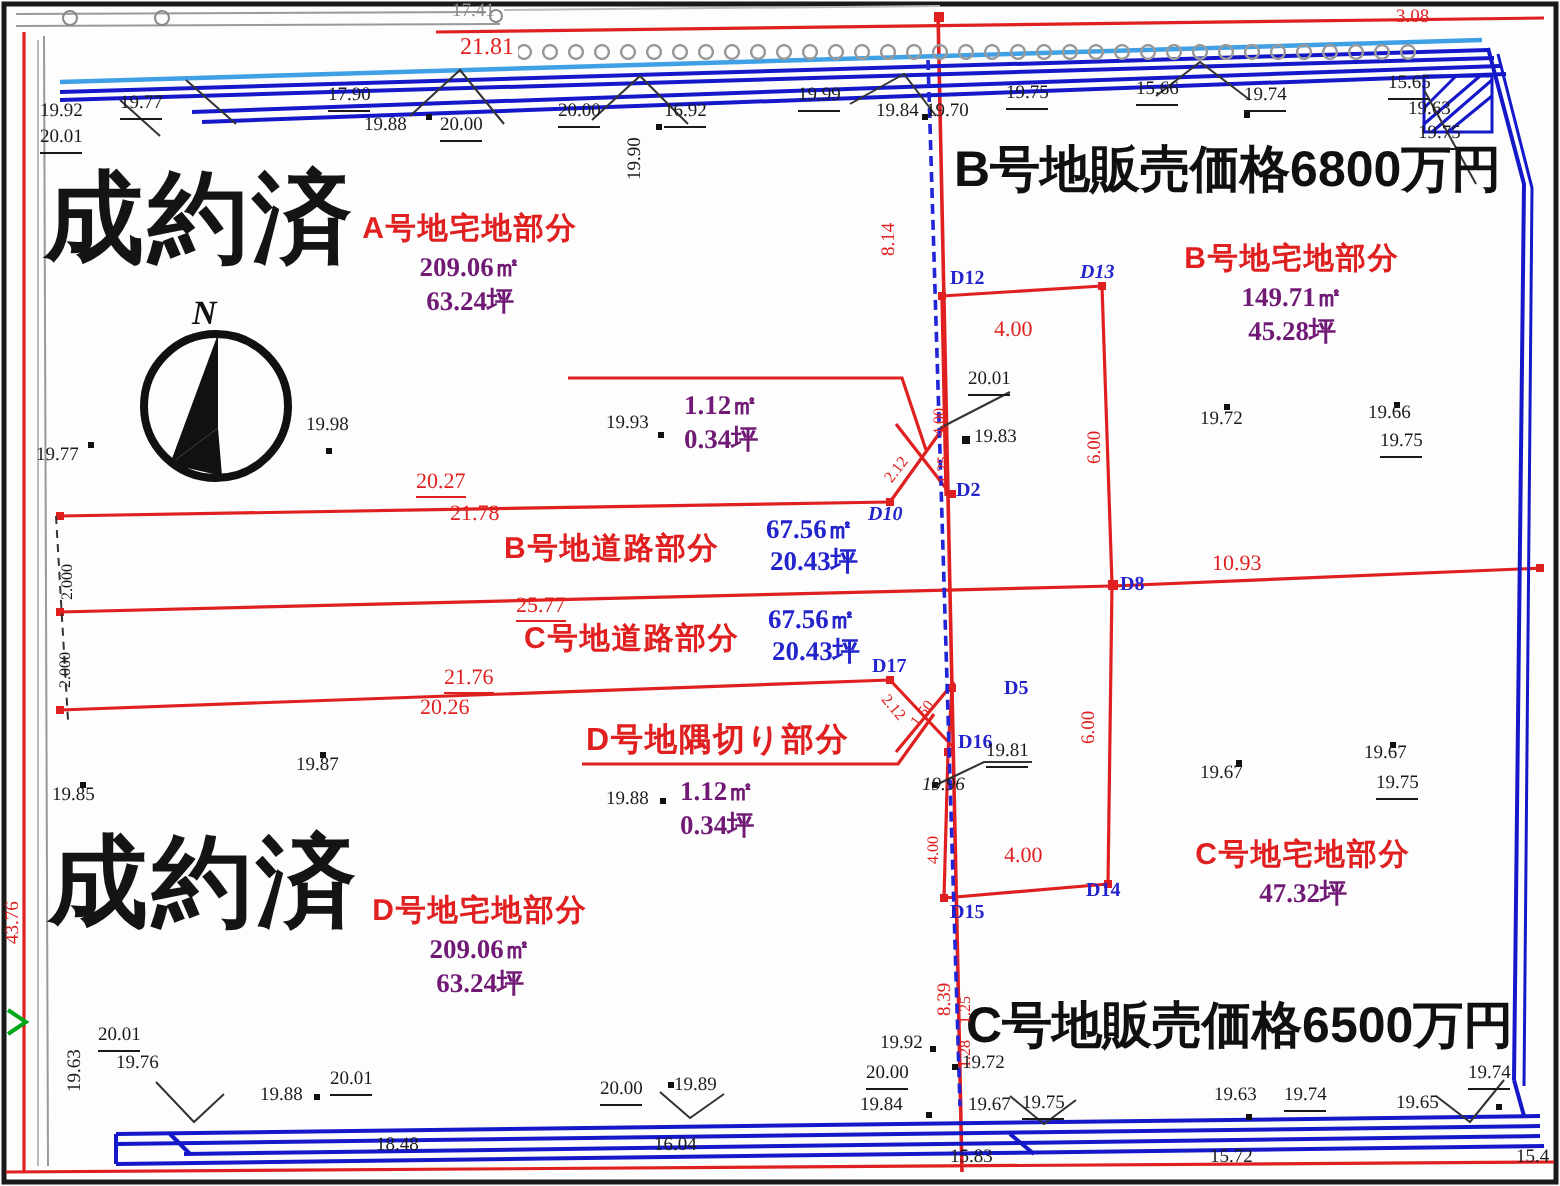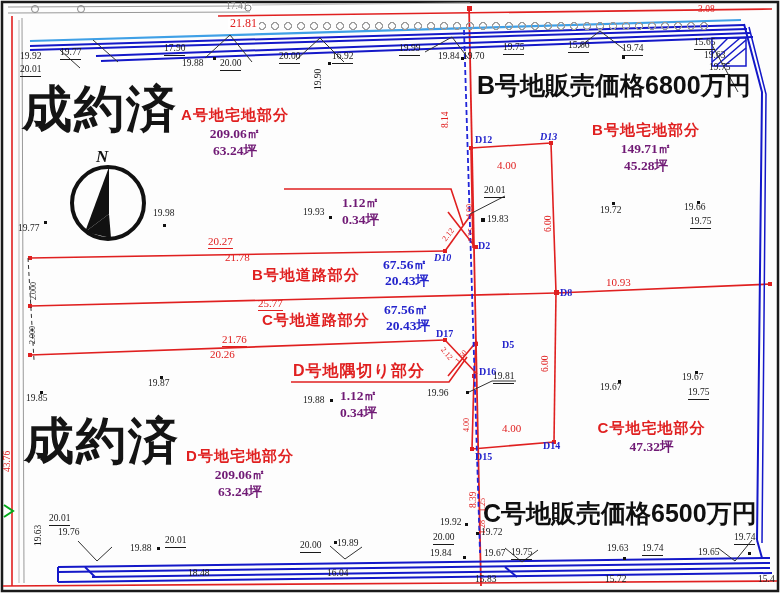--- a/index.html
+++ b/index.html
@@ -271,21 +271,21 @@
   <span class="mm" style="left:303px;top:396px;">19.88</span>
   <span class="mm" style="left:600px;top:206px;">19.72</span>
   <span class="mm" style="left:684px;top:203px;">19.66</span>
   <span class="mm u" style="left:690px;top:217px;">19.75</span>
   <span class="mm" style="left:682px;top:373px;">19.67</span>
   <span class="mm u" style="left:688px;top:388px;">19.75</span>
   <span class="mm" style="left:600px;top:383px;">19.67</span>
   <span class="mm" style="left:487px;top:215px;">19.83</span>
   <span class="mm u" style="left:484px;top:186px;">20.01</span>
   <span class="mm u" style="left:493px;top:372px;">19.81</span>
-  <span class="mm" style="left:427px;top:389px;">19.96</span>
+  <span class="mm" style="left:461px;top:389px;font-style:italic;">19.96</span>
 
   <span class="mm red v" style="left:441px;top:128px;">8.14</span>
   <span class="mm red sz11" style="left:497px;top:160px;">4.00</span>
   <span class="mm red v" style="left:544px;top:232px;">6.00</span>
   <span class="mm red v tiny" style="left:466px;top:218px;">4.00</span>
   <span class="mm red d1 tiny" style="left:441px;top:238px;">2.12</span>
   <span class="mm red v tiny" style="left:468px;top:242px;">1.25</span>
   <span class="mm red sz11" style="left:606px;top:277px;">10.93</span>
   <span class="mm red v" style="left:541px;top:372px;">6.00</span>
   <span class="mm red d2 tiny" style="left:445px;top:346px;">2.12</span>

